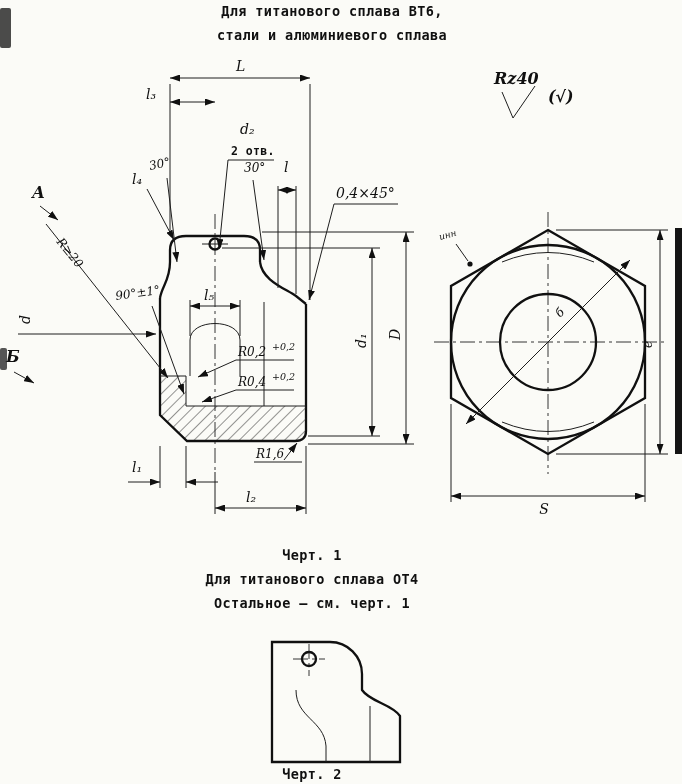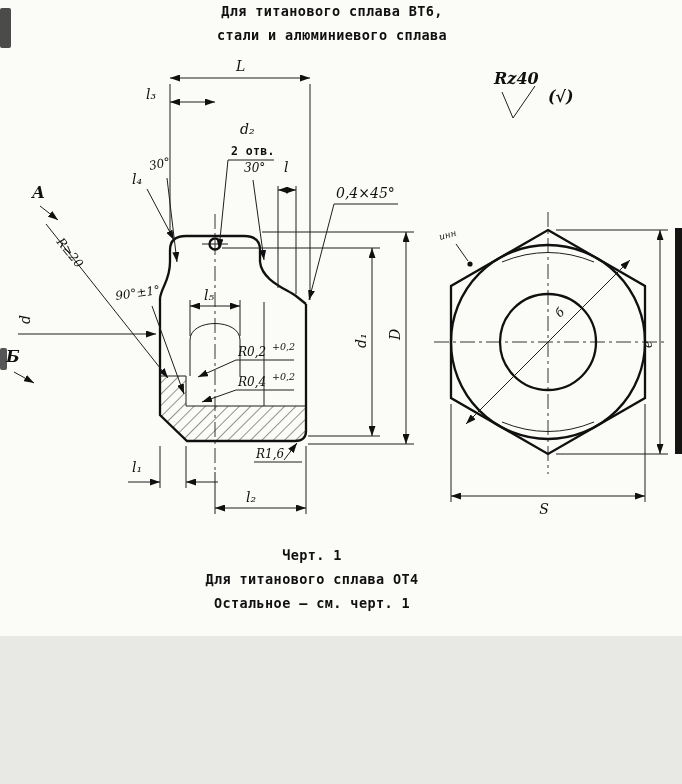--- a/index.html
+++ b/index.html
@@ -1,16 +1,16 @@
 <!DOCTYPE html>
 <html><head>
 <meta charset="utf-8">
 <style>
   html,body{margin:0;padding:0;background:#e8e8e4;}
-  .page{position:relative;width:682px;height:636px;background:#fbfbf7;overflow:hidden;
+  .page{position:relative;width:682px;height:784px;background:#fbfbf7;overflow:hidden;
         font-family:"DejaVu Sans Mono",monospace;}
   svg{position:absolute;left:0;top:0;}
   .thick{stroke:#101010;stroke-width:2.3;fill:none;}
   .thin{stroke:#1e1e1e;stroke-width:1;fill:none;}
   .cl{stroke:#1e1e1e;stroke-width:.9;fill:none;stroke-dasharray:15 4 3 4;}
   text{fill:#101010;}
   .tw{font:700 13.5px "DejaVu Sans Mono",monospace;letter-spacing:.4px;}
   .dim{font:italic 14px "DejaVu Serif",serif;}
   .dim2{font:italic 12px "DejaVu Serif",serif;}
   .sup{font:italic 9.5px "DejaVu Serif",serif;}

